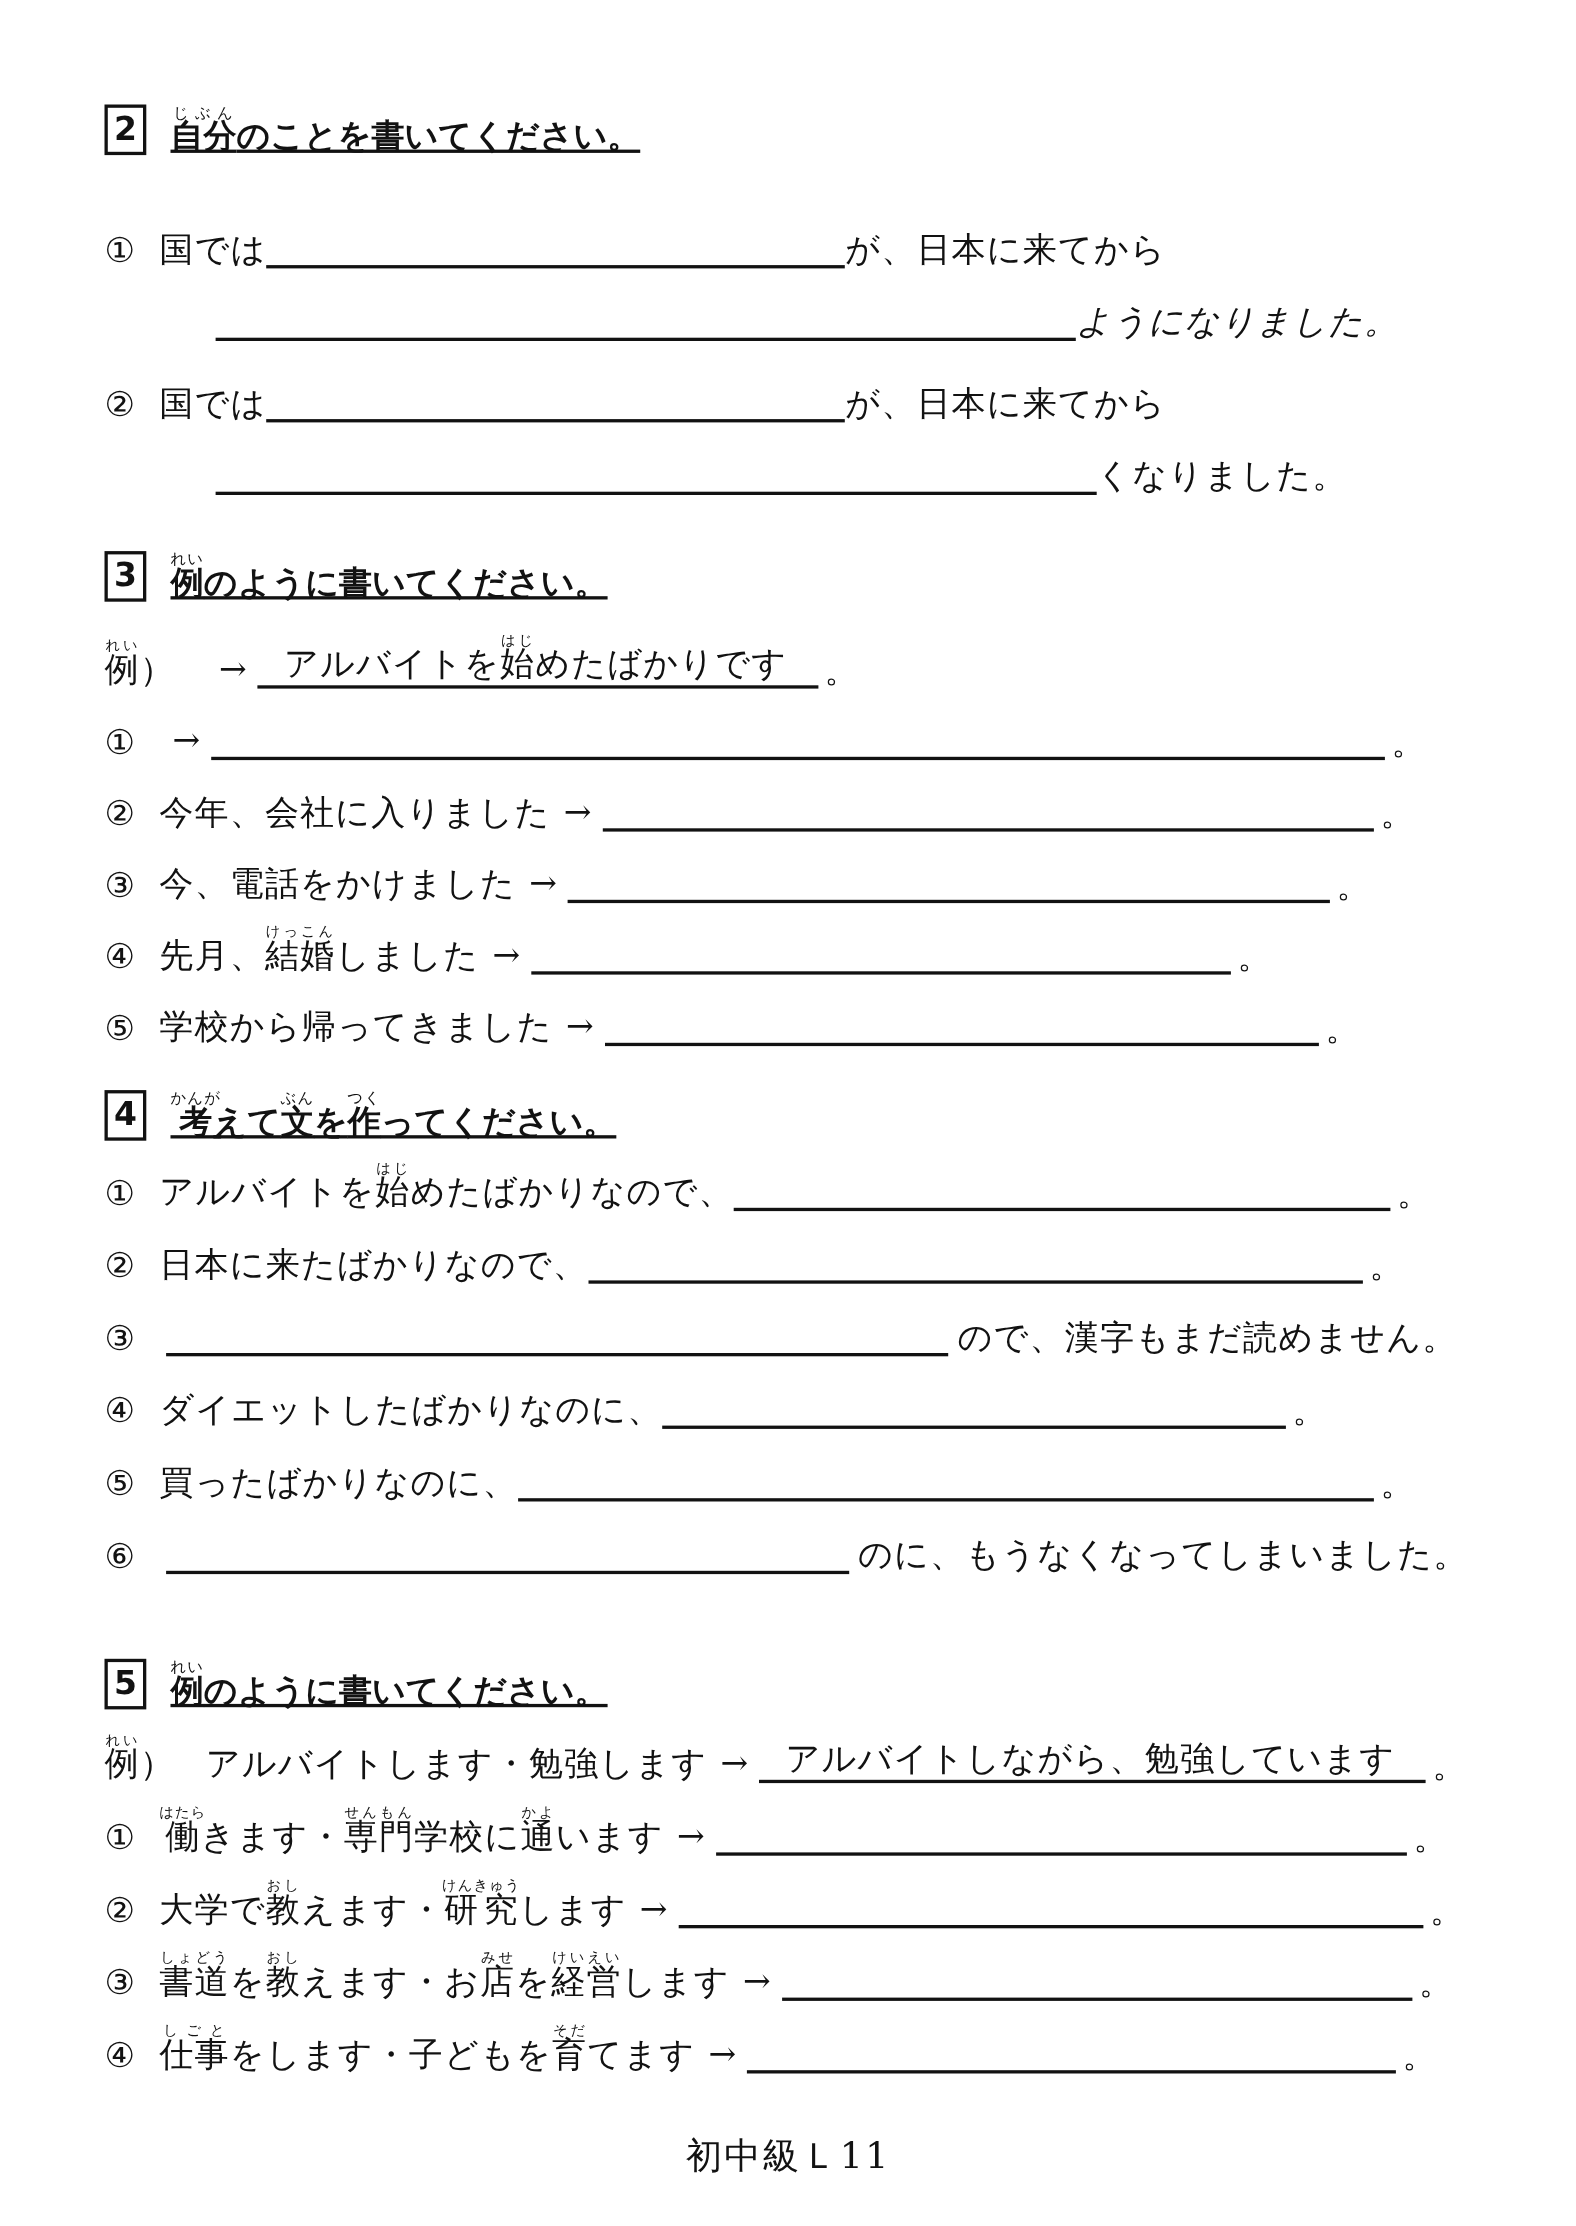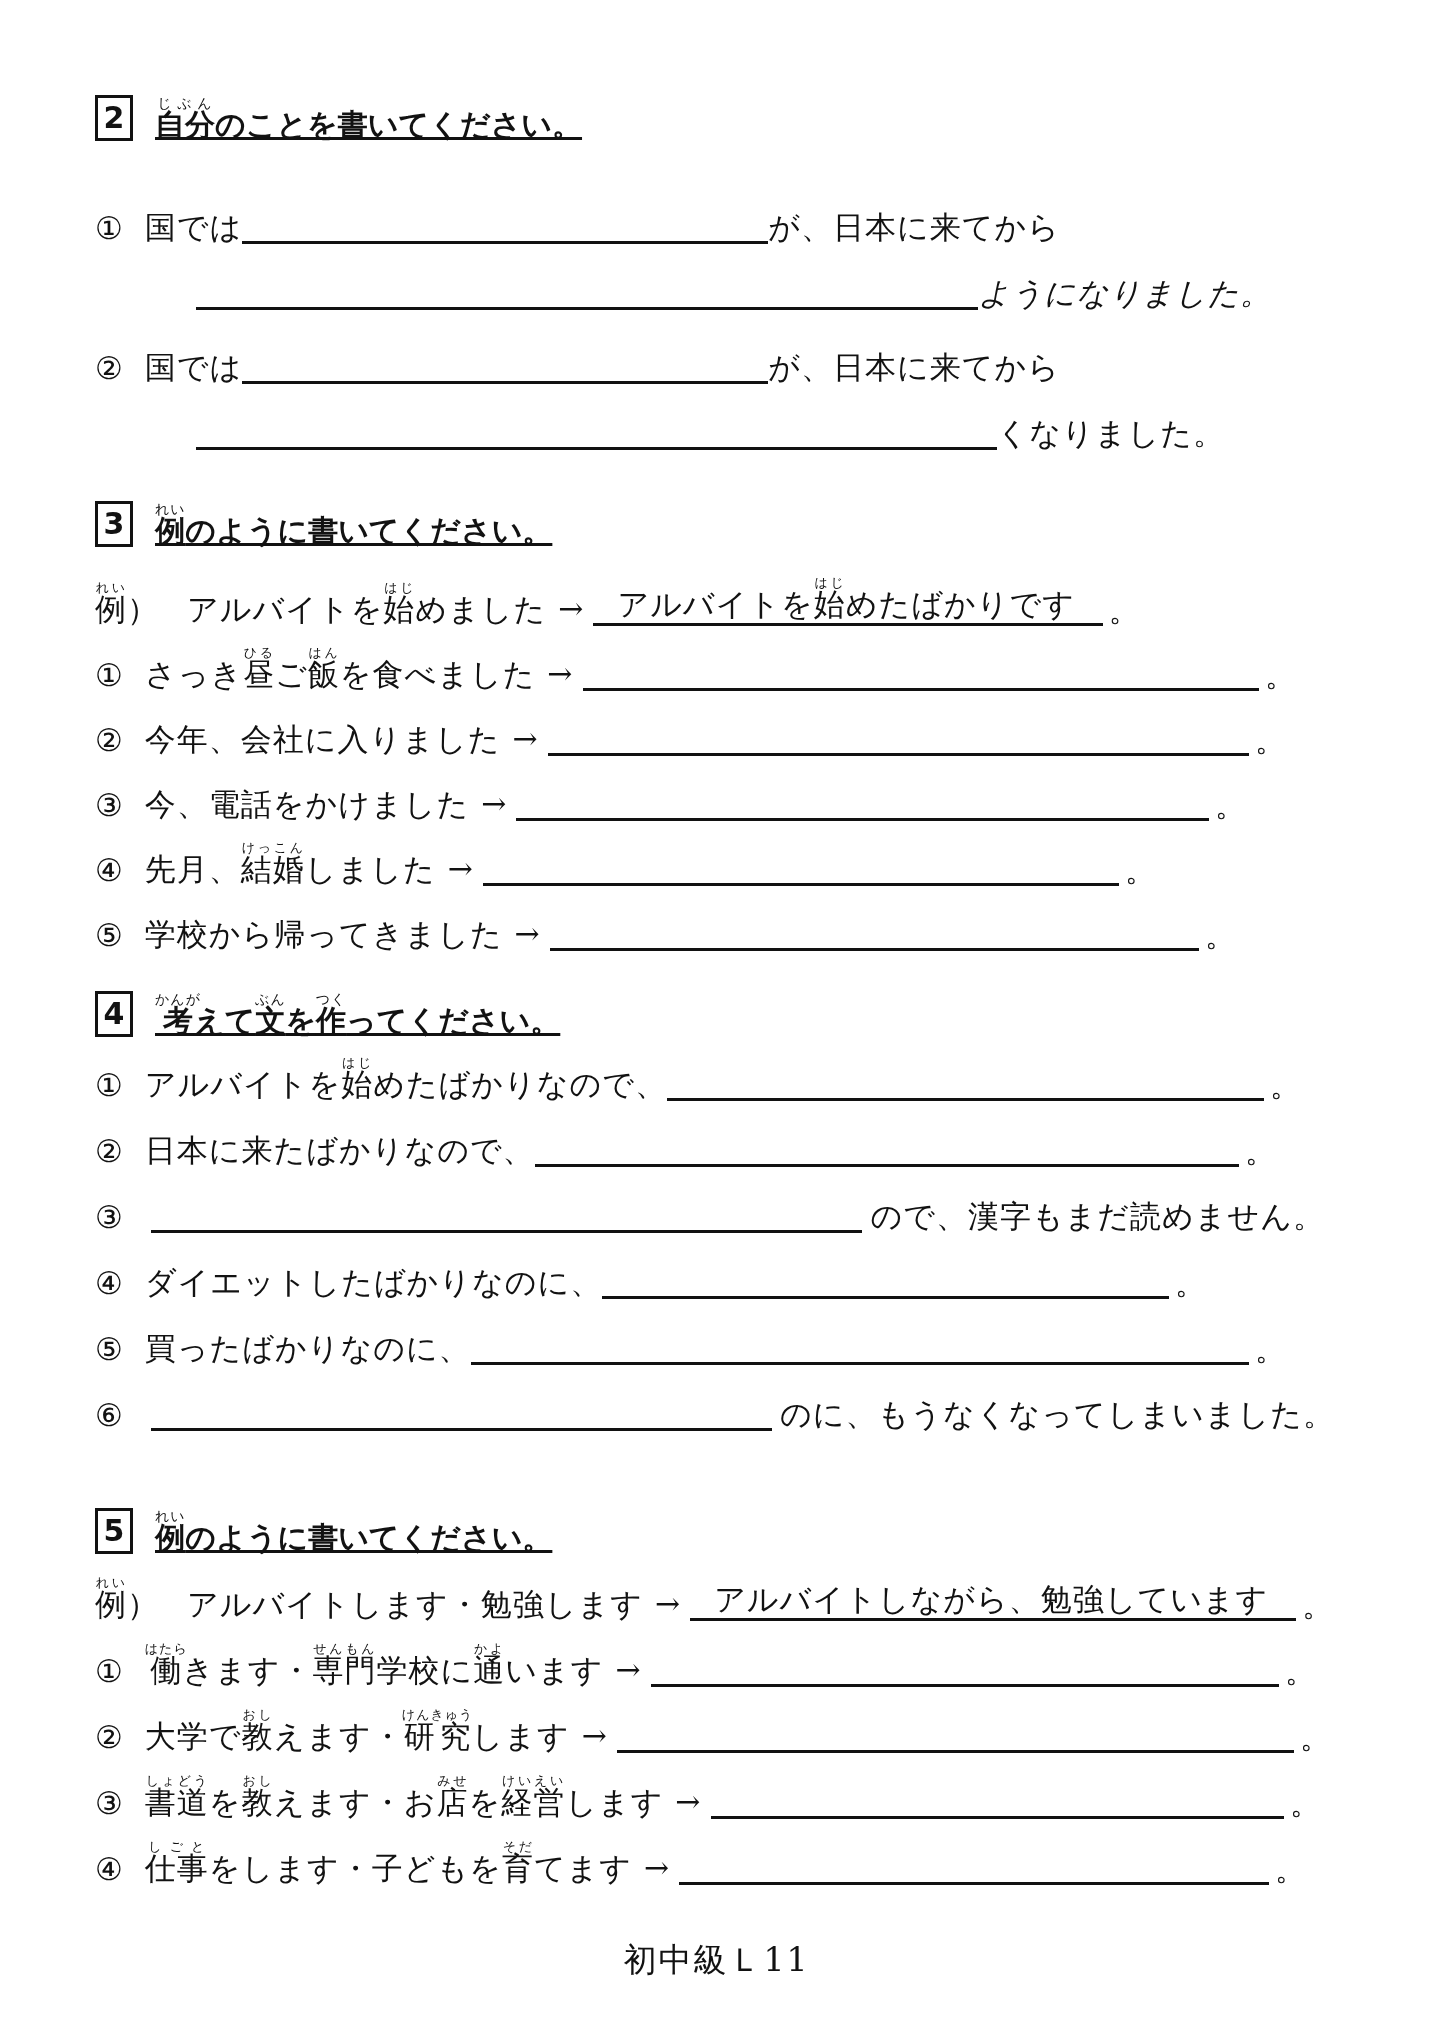--- a/index.html
+++ b/index.html
@@ -86,28 +86,26 @@
 
 <div class="section s3" style="top:498px;">
   <div class="sec-head">
     <div class="sec-num-box">
         <span>3</span>
       </div>
     <div class="sec-title"><ruby>例<rt>れい</rt></ruby>のように書いてください。</div>
   </div>
   <div class="row first">
     <span class="txt ex-label"><ruby>例<rt>れい</rt></ruby>）</span>
-    <span class="txt">アルバイトを<ruby>始<rt>はじ</rt></ruby>めました</span>
     <span class="arrow">→</span>
     <span class="answer">アルバイトを<ruby>始<rt>はじ</rt></ruby>めたばかりです</span>
     <span class="period">。</span>
   </div>
   <div class="row" style="margin-right:50px;">
     <span class="num">①</span>
-    <span class="txt">さっき<ruby>昼<rt>ひる</rt></ruby>ご<ruby>飯<rt>はん</rt></ruby>を食べました</span>
     <span class="arrow">→</span>
     <span class="blank"></span>
     <span class="period">。</span>
   </div>
   <div class="row" style="margin-right:60px;">
     <span class="num">②</span>
     <span class="txt">今年、会社に入りました</span>
     <span class="arrow">→</span>
     <span class="blank"></span>
     <span class="period">。</span>

